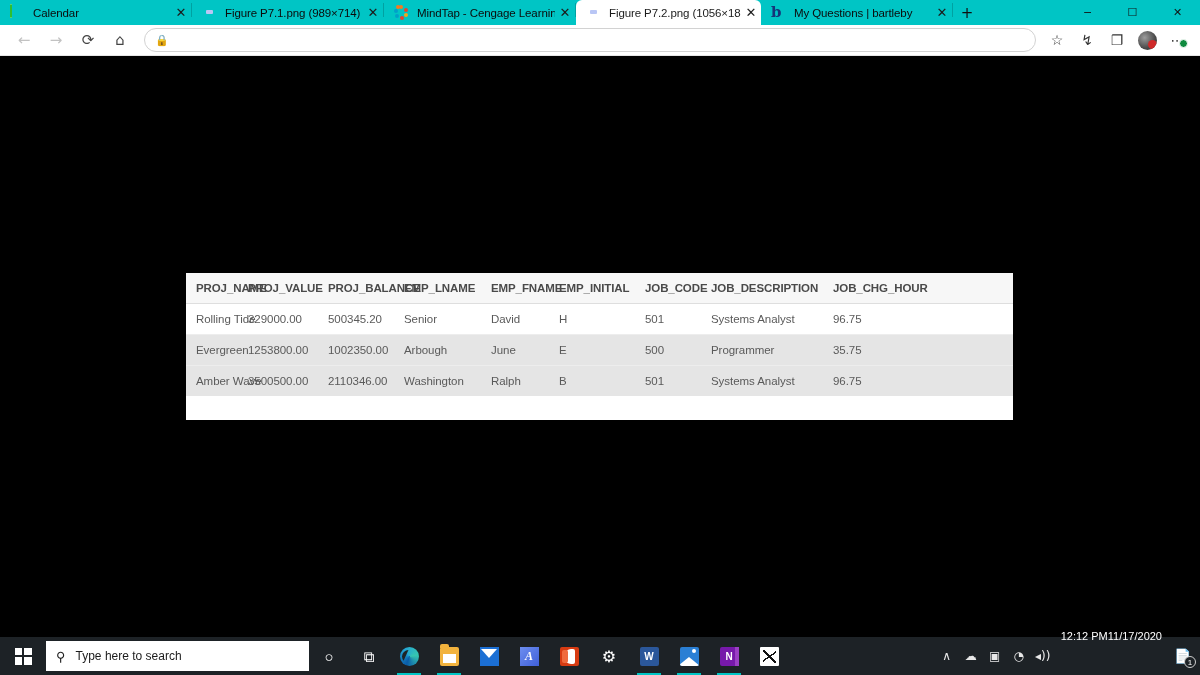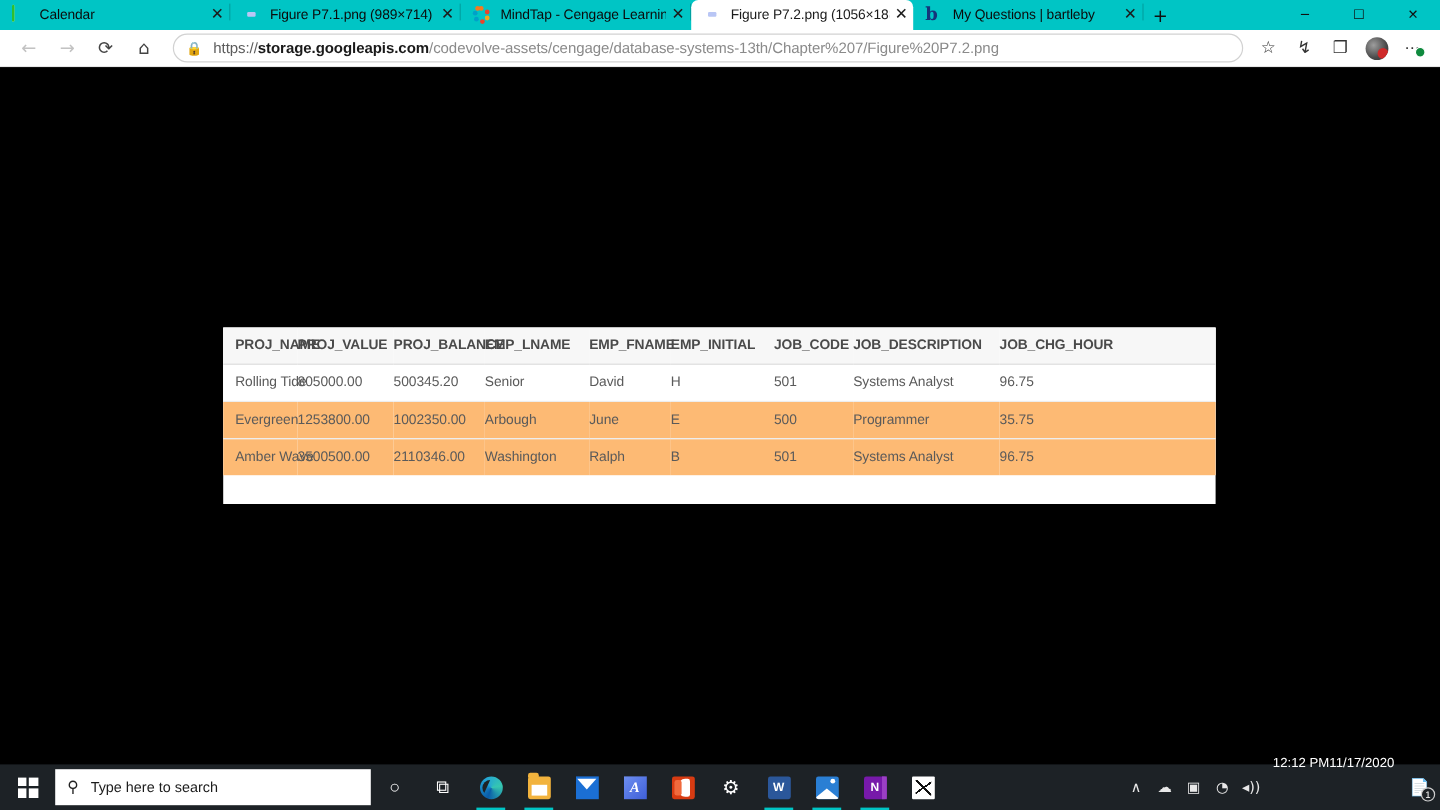--- a/index.html
+++ b/index.html
@@ -292,21 +292,21 @@
   table.dbtable td {
     text-align: left;
     padding: 9px 0 9px 0;
     border-bottom: 1px solid #ededed;
     color: #5a5a5a;
     font-size: 11.5px;
     white-space: nowrap;
     letter-spacing: -0.05px;
   }
   table.dbtable tr.row-odd td { background: #ffffff; }
-  table.dbtable tr.row-even td { background: #fdba74; }
+  table.dbtable tr.row-even td { background: #e5e5e5; }
   table.dbtable tr:last-child td { border-bottom: none; }
   .cell-pad-left { padding-left: 10px !important; }
 
   
   .taskbar {
     height: 38px;
     background: #1d2226;
     display: flex;
     align-items: center;
     flex: 0 0 auto;
@@ -573,21 +573,20 @@
   </div>
 
   <div class="addressbar">
     <div class="navbtn disabled">←</div>
     <div class="navbtn disabled">→</div>
     <div class="navbtn">⟳</div>
     <div class="navbtn">⌂</div>
 
     <div class="urlbox">
       <span class="lockicon">🔒</span>
-      <span class="urltext"><span class="scheme">https://</span><b>storage.googleapis.com</b><span>/codevolve-assets/cengage/database-systems-13th/Chapter%207/Figure%20P7.2.png</span></span>
     </div>
 
     <div class="barbtn">☆</div>
     <div class="barbtn">↯</div>
     <div class="barbtn">❐</div>
     <div class="barbtn">
         <span class="profileav"></span>
       </div>
     <div class="barbtn">
       <span class="dots3">
@@ -620,21 +619,21 @@
             <th>EMP_FNAME</th>
             <th>EMP_INITIAL</th>
             <th>JOB_CODE</th>
             <th>JOB_DESCRIPTION</th>
             <th>JOB_CHG_HOUR</th>
           </tr>
         </thead>
         <tbody>
           <tr class="row-odd">
             <td class="cell-pad-left">Rolling Tide</td>
-            <td>805000.00</td>
+            <td>329000.00</td>
             <td>500345.20</td>
             <td>Senior</td>
             <td>David</td>
             <td>H</td>
             <td>501</td>
             <td>Systems Analyst</td>
             <td>96.75</td>
           </tr>
           <tr class="row-even">
             <td class="cell-pad-left">Evergreen</td>

